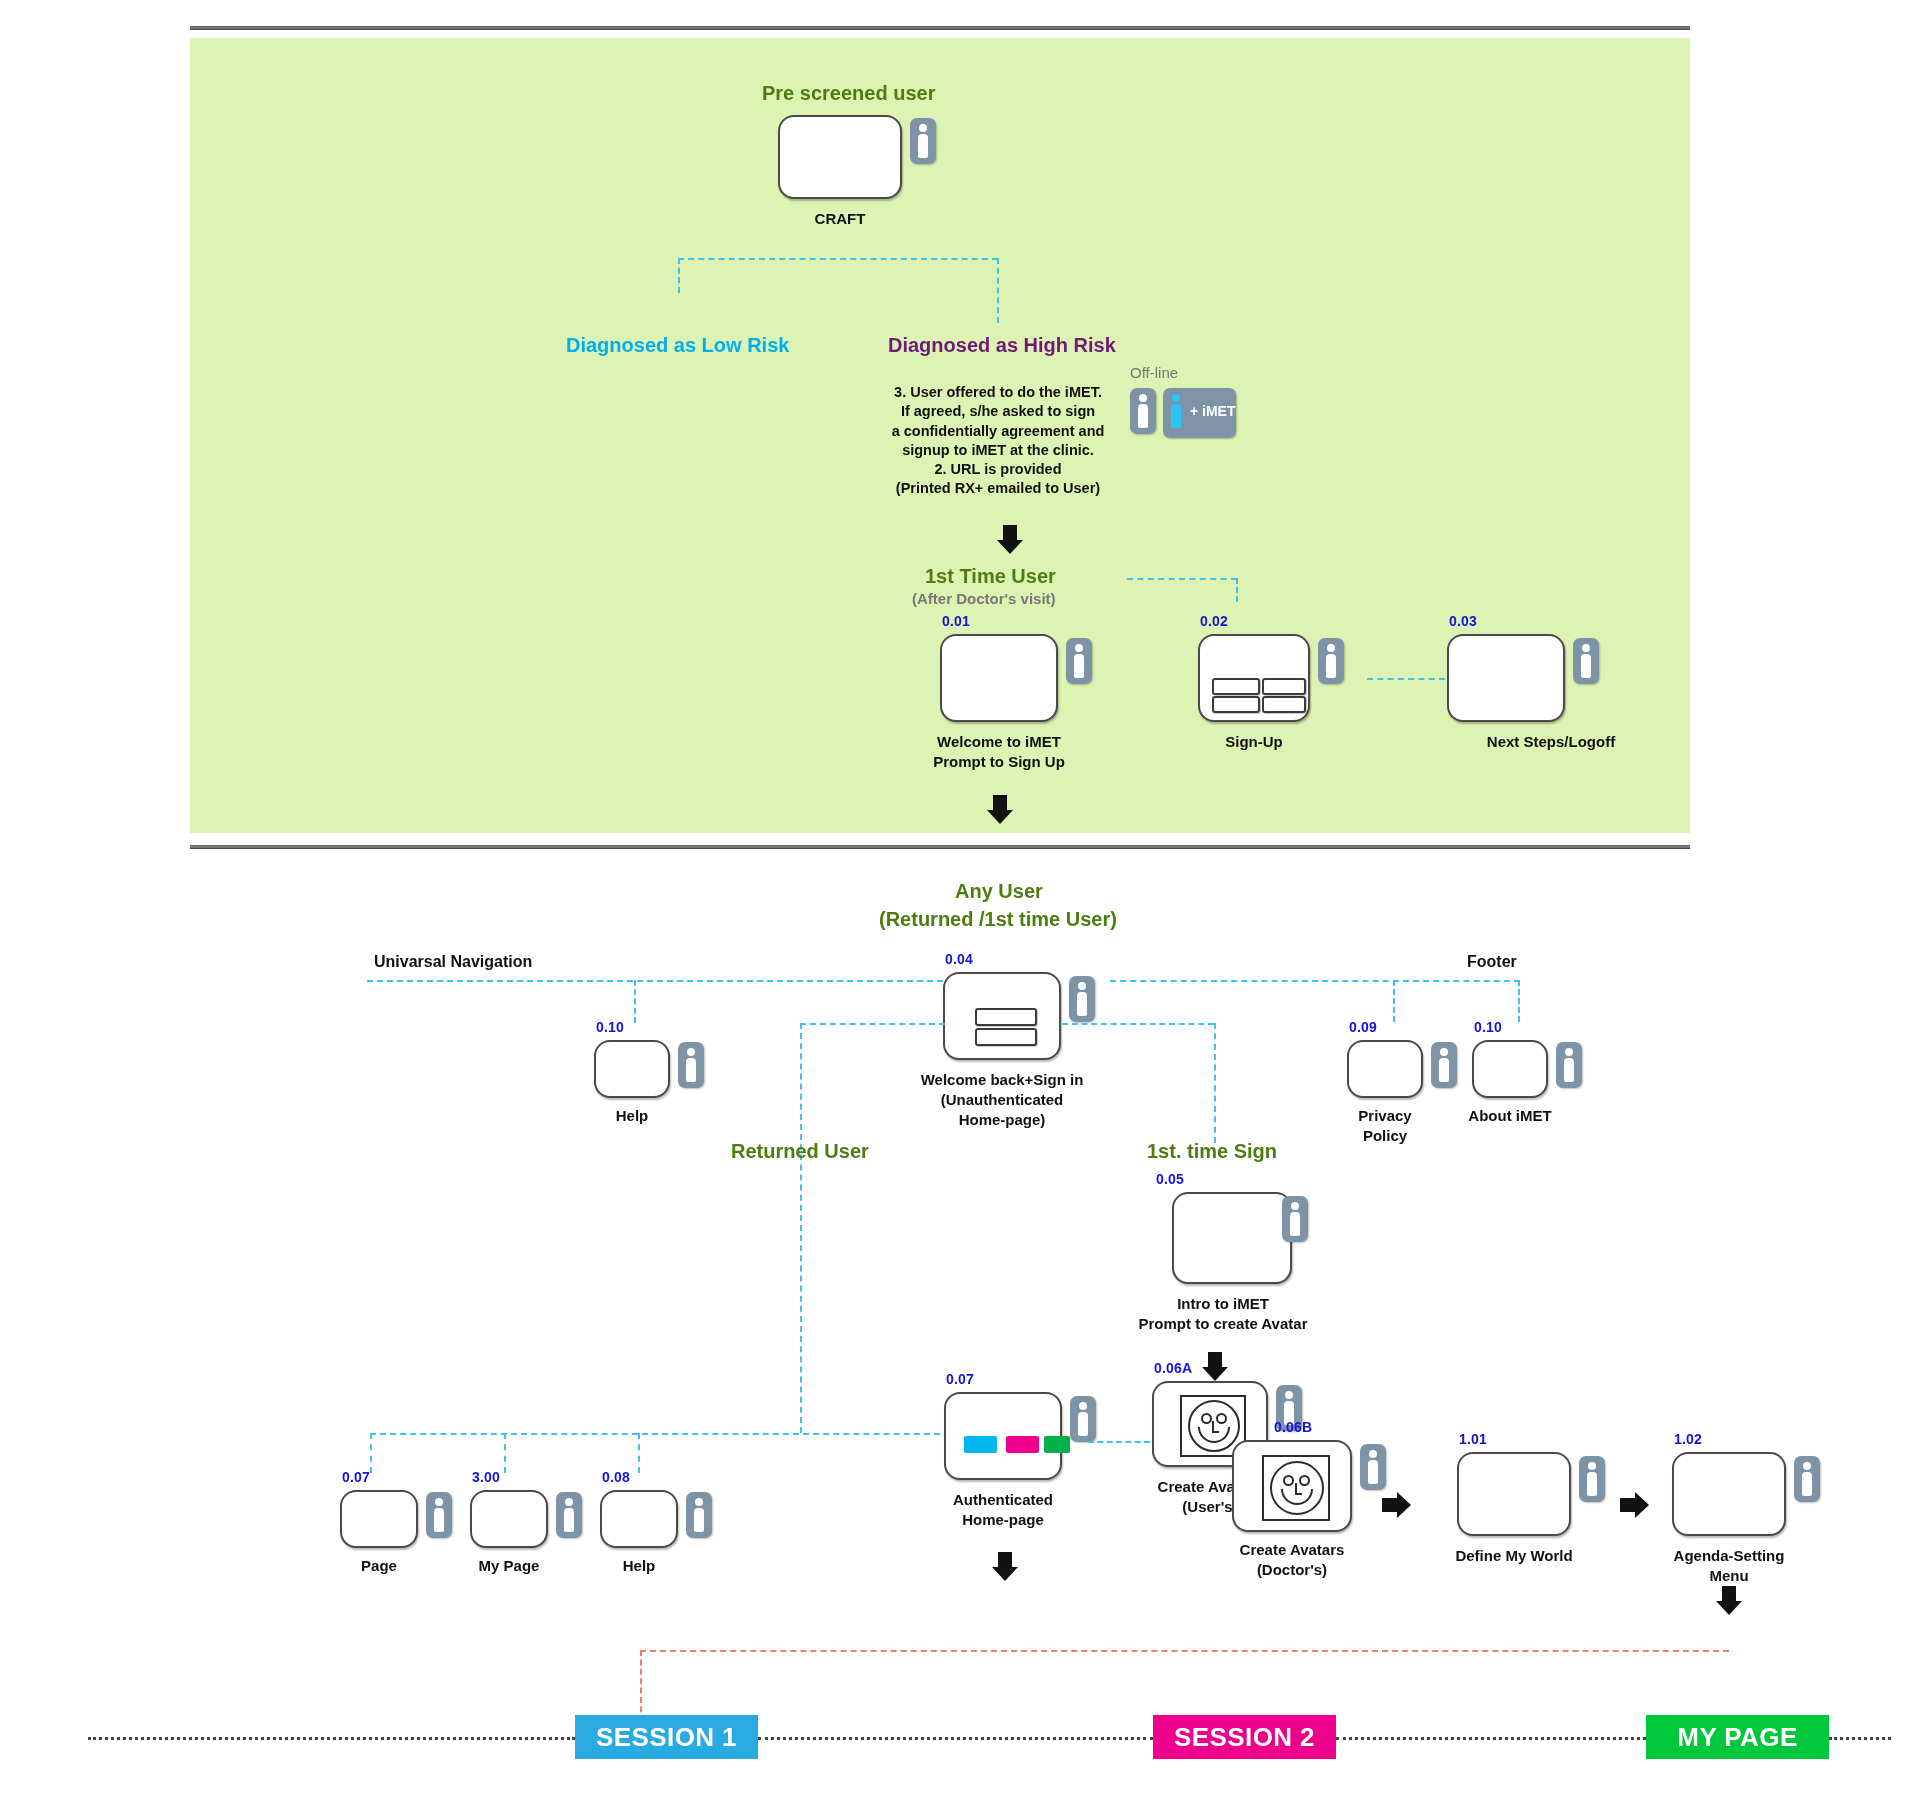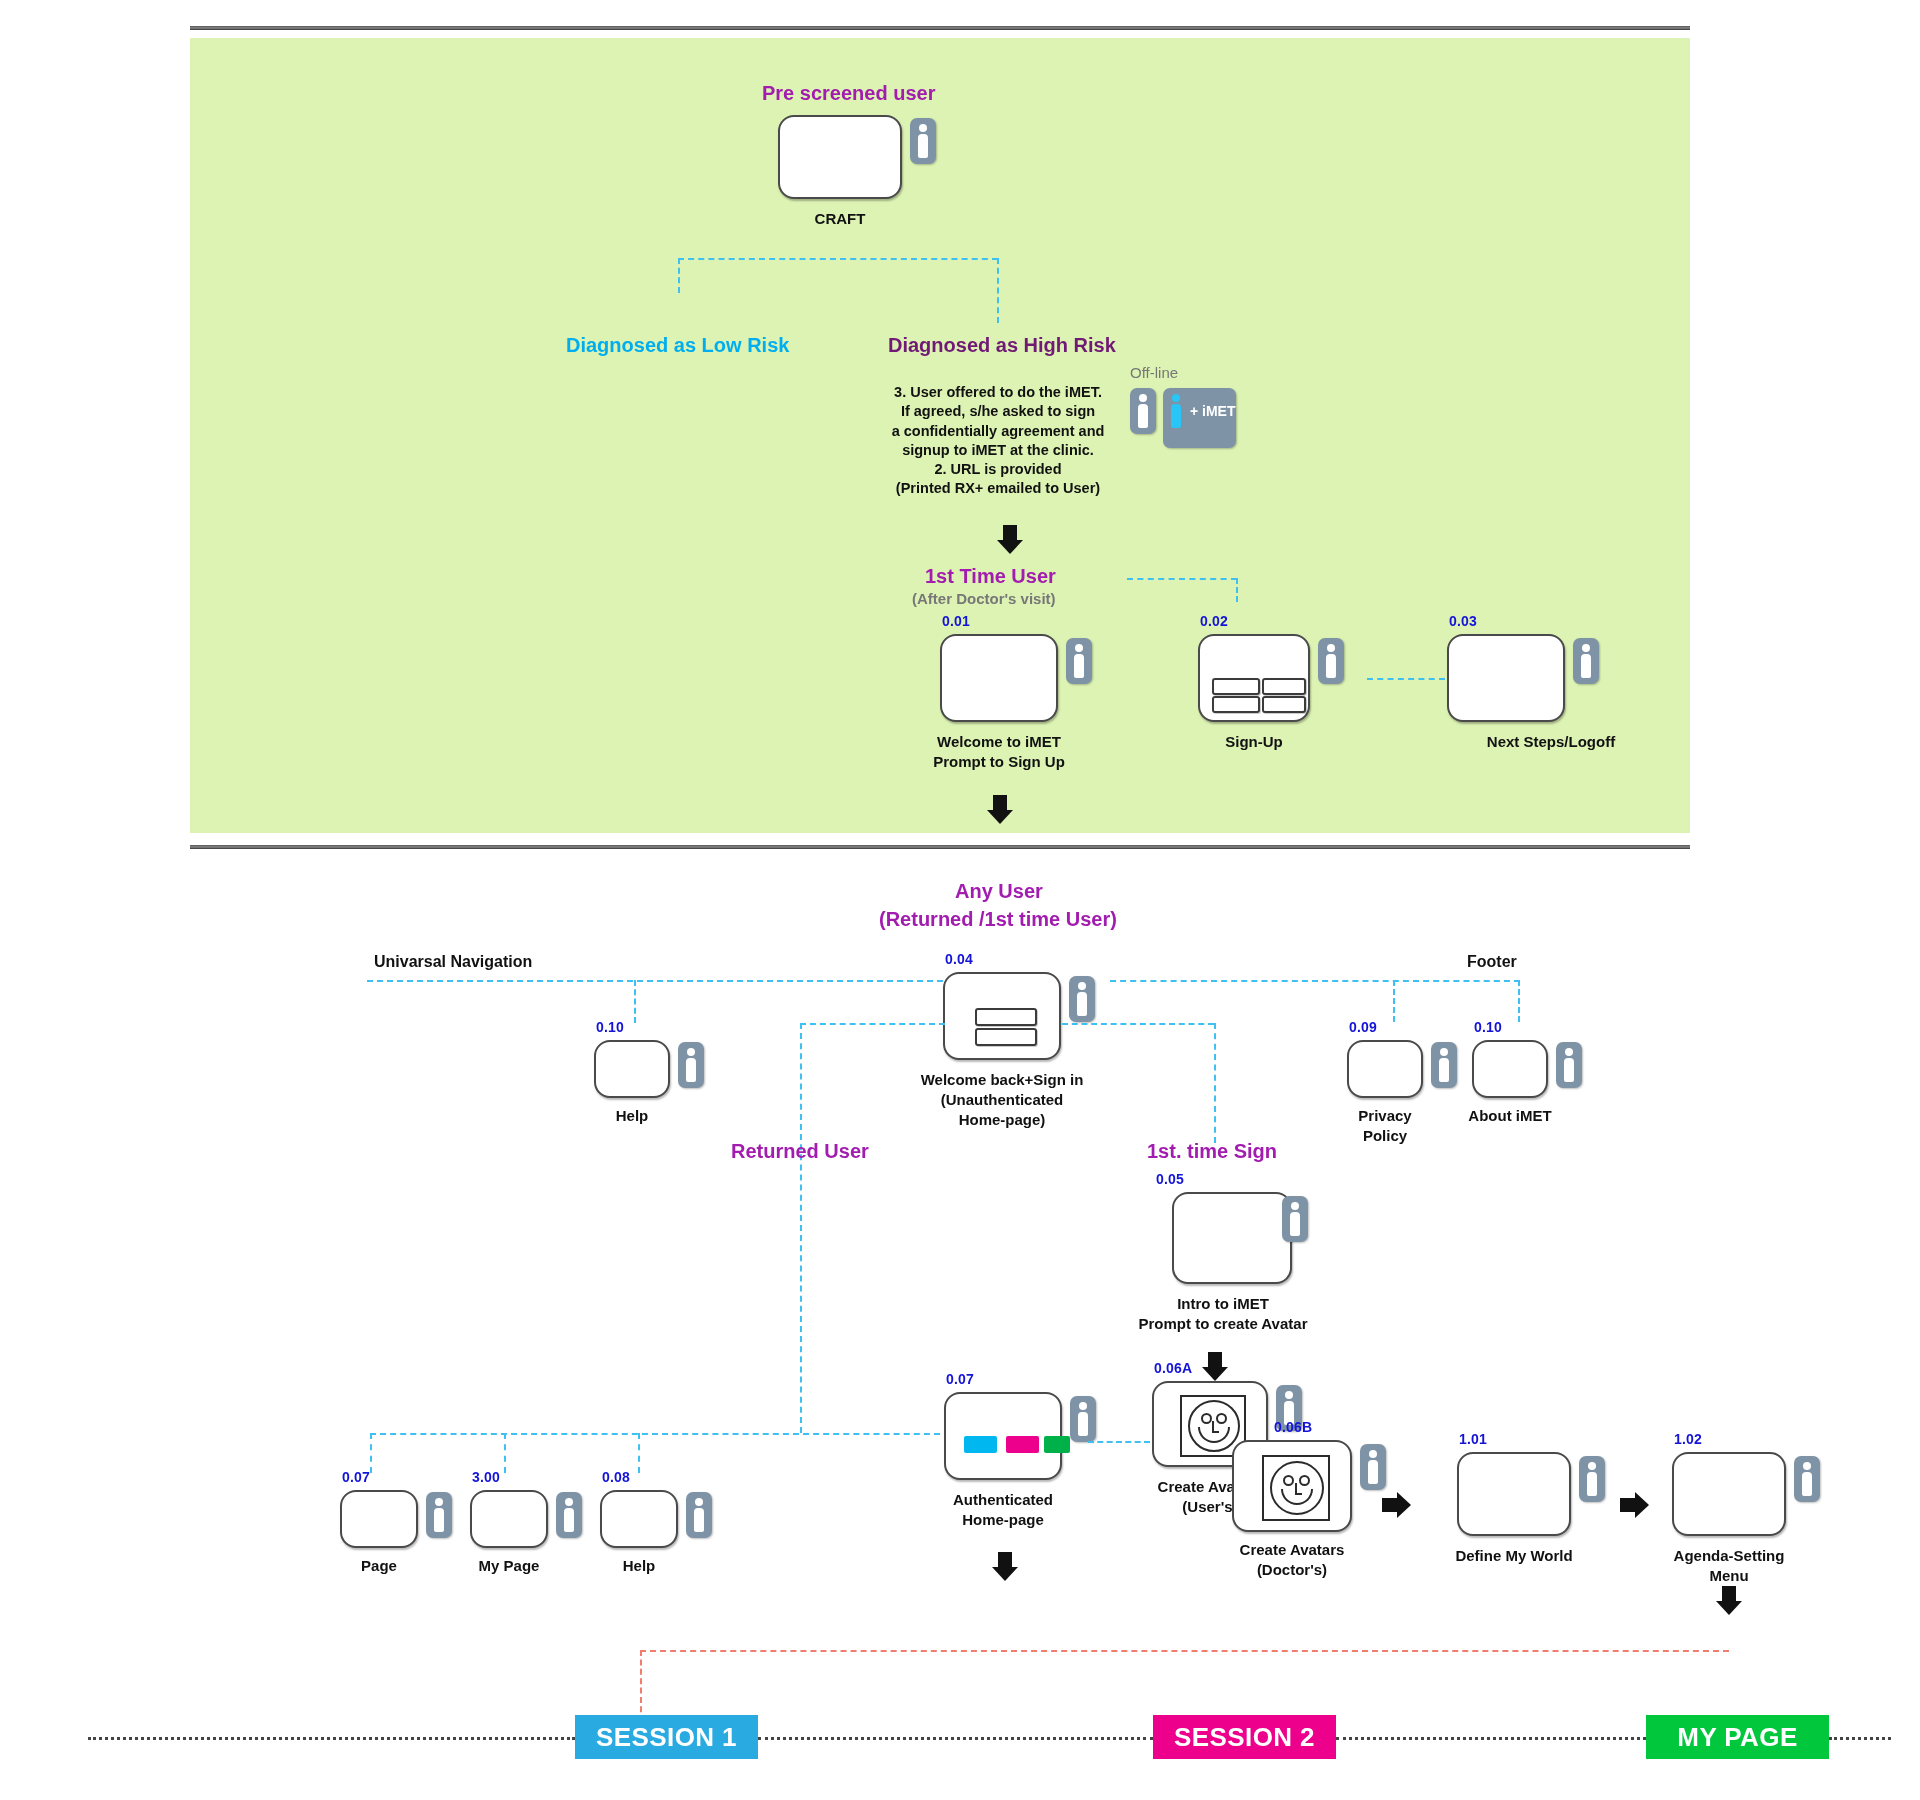--- a/index.html
+++ b/index.html
@@ -46,21 +46,21 @@
   .eye{position:absolute;width:7px;height:7px;border:2px solid #2b2b2b;
        border-radius:50%;}
   .nose{position:absolute;width:2px;height:12px;background:#2b2b2b;}
   .nose:after{content:"";position:absolute;left:0;bottom:0;width:7px;height:2px;
               background:#2b2b2b;}
   .mouth{position:absolute;width:28px;height:14px;border:2px solid #2b2b2b;
          border-top:none;border-radius:0 0 20px 20px;}
 
   
   .hd{position:absolute;font-weight:bold;white-space:nowrap;}
-  .hd.orange{color:#a21caf;}
+  .hd.orange{color:#4d7c0f;}
   .hd.cyan{color:#00aeef;}
   .hd.red{color:#701a75;}
   .hd.grey{color:#777;}
   .hd.black{color:#111;}
 
   .bodytext{position:absolute;font-size:14.5px;font-weight:bold;
             line-height:1.33;text-align:center;color:#111;white-space:nowrap;}
 
   
   .imet-pill{position:absolute;background:#7f93a6;border-radius:7px;
@@ -130,21 +130,21 @@
   <div>signup to iMET at the clinic.</div>
   <div>2. URL is provided</div>
   <div>(Printed RX+ emailed to User)</div>
 </div>
 
 <div class="hd grey" style="left:1130px;top:364px;font-size:15px;font-weight:normal;">Off-line</div>
 <div class="badge" style="left:1130px;top:388px;">
   <div class="head"></div>
     <div class="body"></div>
 </div>
-<div class="imet-pill" style="left:1163px;top:388px;width:73px;height:60px;">
+<div class="imet-pill" style="left:1163px;top:388px;width:73px;height:50px;">
   <div class="badge cyan" style="left:2px;top:0;width:22px;height:46px;background:transparent;box-shadow:none;">
     <div class="head"></div>
       <div class="body"></div>
   </div>
   <div class="label" style="left:27px;top:15px;">+ iMET</div>
 </div>
 
 <div class="arrow down" style="left:997px;top:525px;width:26px;height:30px;">
   <div class="stem"></div>
     <div class="head"></div>

